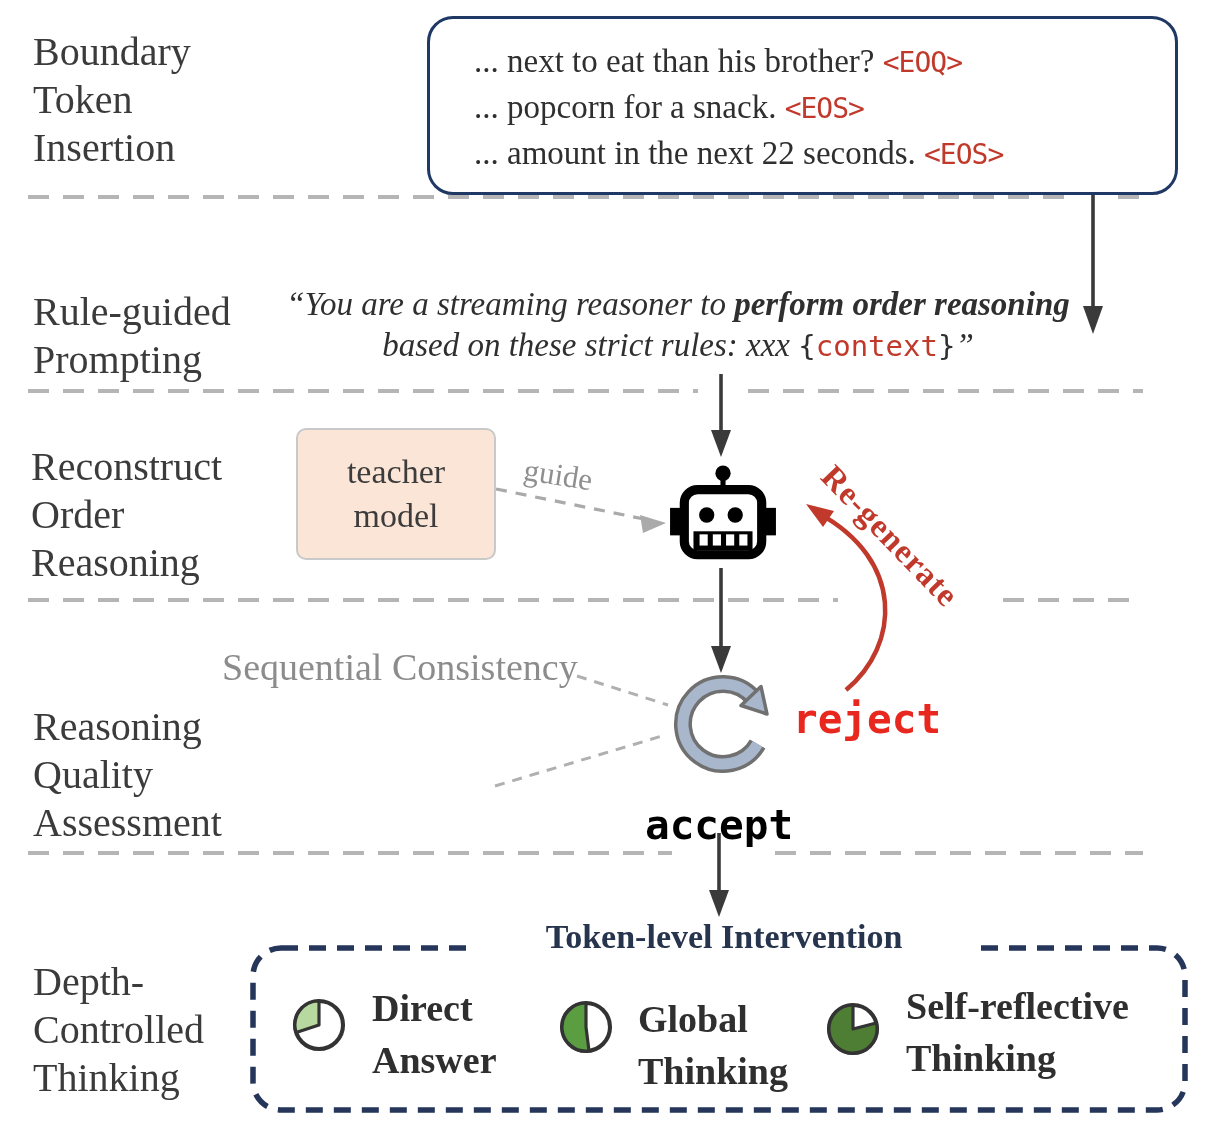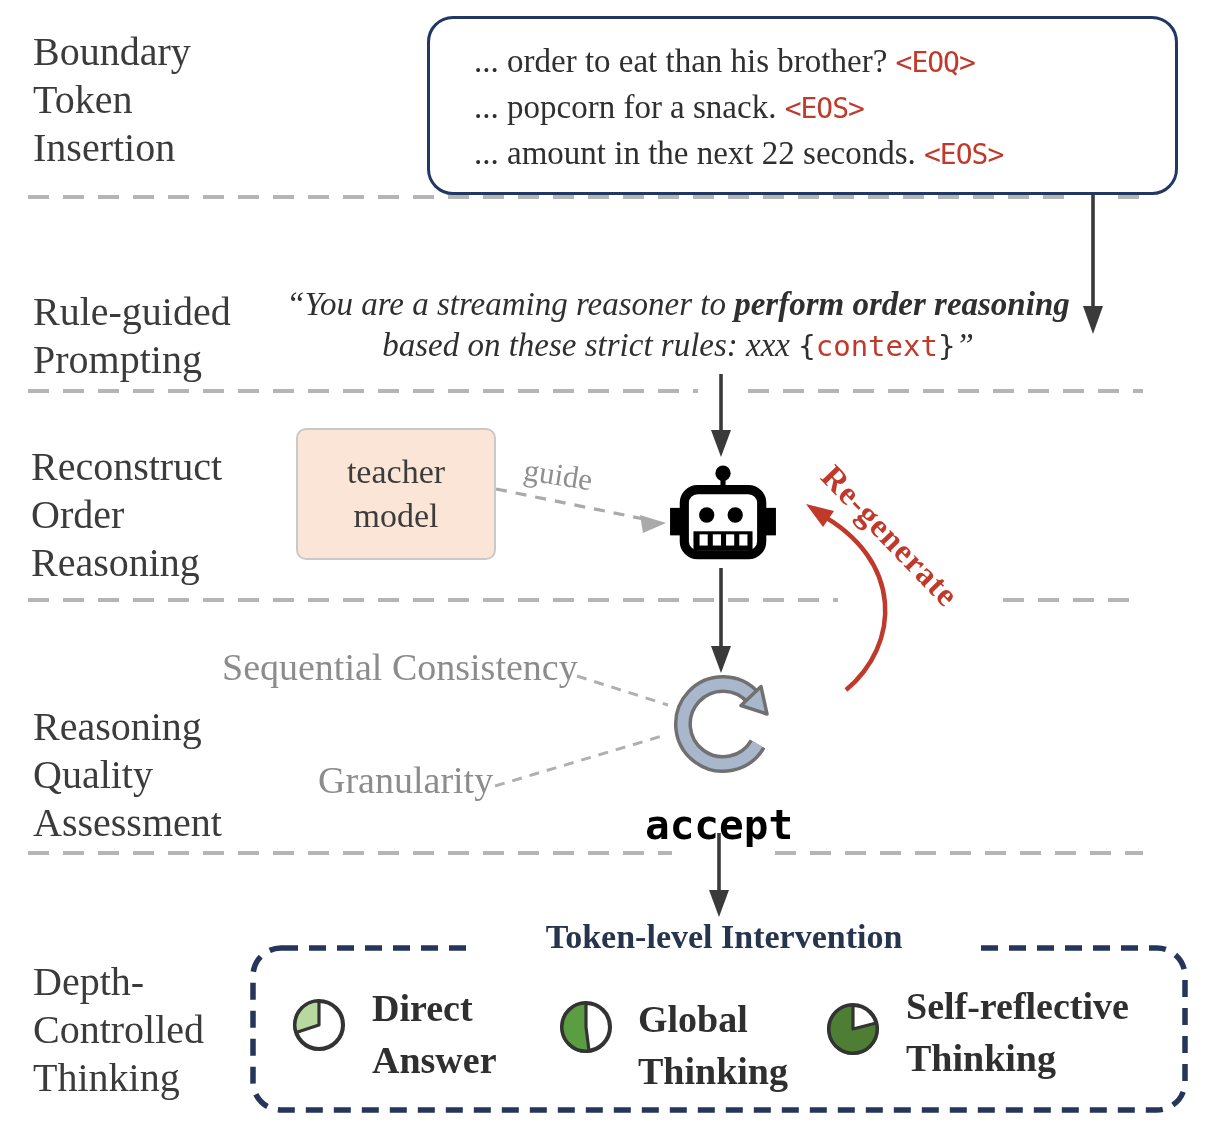--- a/index.html
+++ b/index.html
@@ -104,21 +104,21 @@
 Order
 Reasoning</div>
   <div class="abs stage-label" style="left:33px;top:703px;">Reasoning
 Quality
 Assessment</div>
   <div class="abs stage-label" style="left:33px;top:958px;">Depth-
 Controlled
 Thinking</div>
 
   <div class="abs boundary-box">
-    <div class="boundary-line"><span>... order to eat than his brother? </span><span class="tok">&lt;EOQ&gt;</span></div>
+    <div class="boundary-line"><span>... next to eat than his brother? </span><span class="tok">&lt;EOQ&gt;</span></div>
     <div class="boundary-line"><span>... popcorn for a snack. </span><span class="tok">&lt;EOS&gt;</span></div>
     <div class="boundary-line"><span>... amount in the next 22 seconds. </span><span class="tok">&lt;EOS&gt;</span></div>
   </div>
 
   <div class="abs prompt">
     <span>“You are a streaming reasoner to </span><span class="b">perform order reasoning</span><span> based on these strict rules: xxx </span><span class="brace">{</span><span class="mono-red">context</span><span class="brace">}</span><span>”</span>
   </div>
 
   <div class="abs teacher-box">
     <span>teacher
@@ -144,22 +144,22 @@
 
   <div class="abs regenerate">Re-generate</div>
 
   <svg class="abs" style="left:663px;top:662px;" width="120" height="120" viewBox="0 0 120 120">
     <path d="M 94.6 82 A 40 40 0 1 1 90.6 36.3" fill="none" stroke="#707070" stroke-width="18"></path>
     <path d="M 94.6 82 A 40 40 0 1 1 90.6 36.3" fill="none" stroke="#a9b7cc" stroke-width="11"></path>
     <polygon points="104,52 78,43.5 98,24.5" fill="#a9b7cc" stroke="#707070" stroke-width="3.5" stroke-linejoin="round"></polygon>
   </svg>
 
   <div class="abs criterion crit-seq">Sequential Consistency</div>
-  <div class="abs criterion crit-gran">Granularity</div>
 
+  <div class="abs reject">reject</div>
   <div class="abs accept">accept</div>
 
   <div class="abs intervention-title">Token-level Intervention</div>
 
   <svg class="abs" style="left:290px;top:996px;" width="58" height="58" viewBox="0 0 64 64">
       <circle cx="32" cy="32" r="26.5" fill="#ffffff" stroke="#333333" stroke-width="4.5"></circle>
       <path d="M 32 32 L 32 5.5 A 26.5 26.5 0 0 0 6.7970023181784285 40.1889503509361 Z" fill="#b7d9a0" stroke="#333333" stroke-width="3.5" stroke-linejoin="round"></path>
     </svg>
   <div class="abs pie-label" style="left:372px;top:982px;">Direct
 Answer</div>

